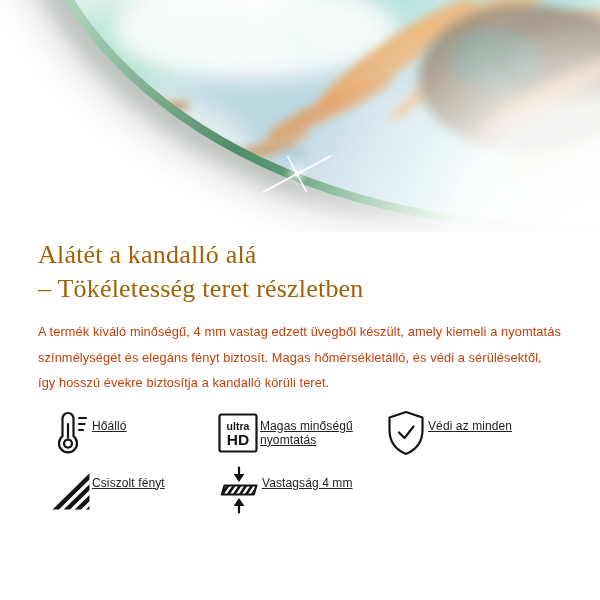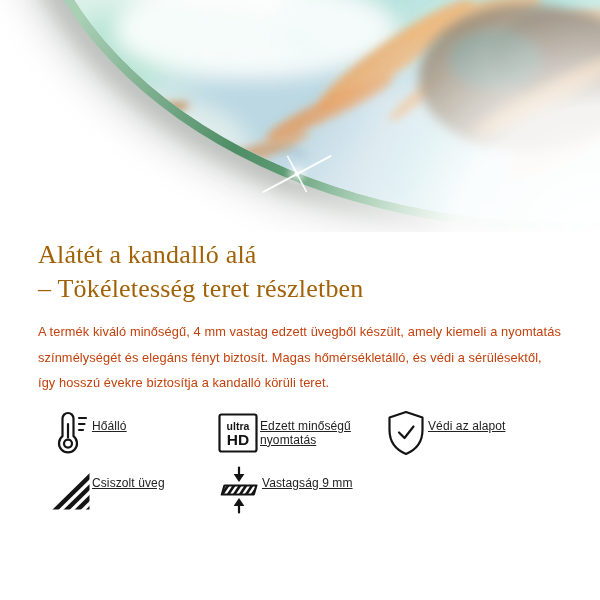--- a/index.html
+++ b/index.html
@@ -147,31 +147,31 @@
     </div>
 
     <div class="feature">
       <span class="icon">
         <svg width="44" height="44" viewBox="0 0 44 44">
           <rect class="ic" x="3.5" y="3.5" width="37" height="37" rx="2" stroke-width="3"></rect>
           <text class="ictxt" x="22" y="18.5" font-size="10.5" font-weight="700">ultra</text>
           <text class="ictxt" x="22" y="34" font-size="15.5" font-weight="700">HD</text>
         </svg>
       </span>
-      <span class="feature-label">Edzett minőségű nyomtatás</span>
+      <span class="feature-label">Magas minőségű nyomtatás</span>
     </div>
 
     <div class="feature">
       <span class="icon">
         <svg width="44" height="48" viewBox="0 0 44 48">
           <path class="ic" stroke-width="2.4" d="M22,3 L38.5,8.5 V21 C38.5,33.5 31,41.2 22,45 C13,41.2 5.5,33.5 5.5,21 V8.5 Z"></path>
           <path class="ic" stroke-width="2.4" d="M15,23.5 L20.5,29 L29.5,17.5"></path>
         </svg>
       </span>
-      <span class="feature-label">Védi az alapot</span>
+      <span class="feature-label">Védi az minden</span>
     </div>
 
 
     <div class="feature">
       <span class="icon">
         <svg width="44" height="44" viewBox="0 0 44 44">
           <defs>
               <clipPath id="triClip">
                 <path d="M2.5,41.5 L41.5,41.5 L41.5,3.5 Z"></path>
               </clipPath>
@@ -180,21 +180,21 @@
             <g stroke="#141414" stroke-width="4.4" stroke-linecap="butt">
               <line x1="-8" y1="46" x2="42" y2="-3"></line>
               <line x1="-2.5" y1="51.5" x2="47.5" y2="2.5"></line>
               <line x1="3" y1="57" x2="53" y2="8"></line>
               <line x1="8.5" y1="62.5" x2="58.5" y2="13.5"></line>
               <line x1="14" y1="68" x2="64" y2="19"></line>
             </g>
           </g>
         </svg>
       </span>
-      <span class="feature-label">Csiszolt üveg</span>
+      <span class="feature-label">Csiszolt fényt</span>
     </div>
 
     <div class="feature">
       <span class="icon">
         <svg width="46" height="48" viewBox="0 0 46 48">
           <defs>
               <clipPath id="barClip">
                 <rect x="7" y="19.5" width="32" height="9"></rect>
               </clipPath>
             </defs>
@@ -208,17 +208,17 @@
               <line x1="18" y1="32" x2="24" y2="16"></line>
               <line x1="24" y1="32" x2="30" y2="16"></line>
               <line x1="30" y1="32" x2="36" y2="16"></line>
               <line x1="36" y1="32" x2="42" y2="16"></line>
             </g>
           </g>
           <line class="ic" x1="23" y1="46.5" x2="23" y2="40.5" stroke-width="2.6"></line>
           <path class="icf" d="M23,32 L17.6,40 L28.4,40 Z"></path>
         </svg>
       </span>
-      <span class="feature-label">Vastagság 9 mm</span>
+      <span class="feature-label">Vastagság 4 mm</span>
     </div>
 
   </div>
 </div>
 
 </body></html>

